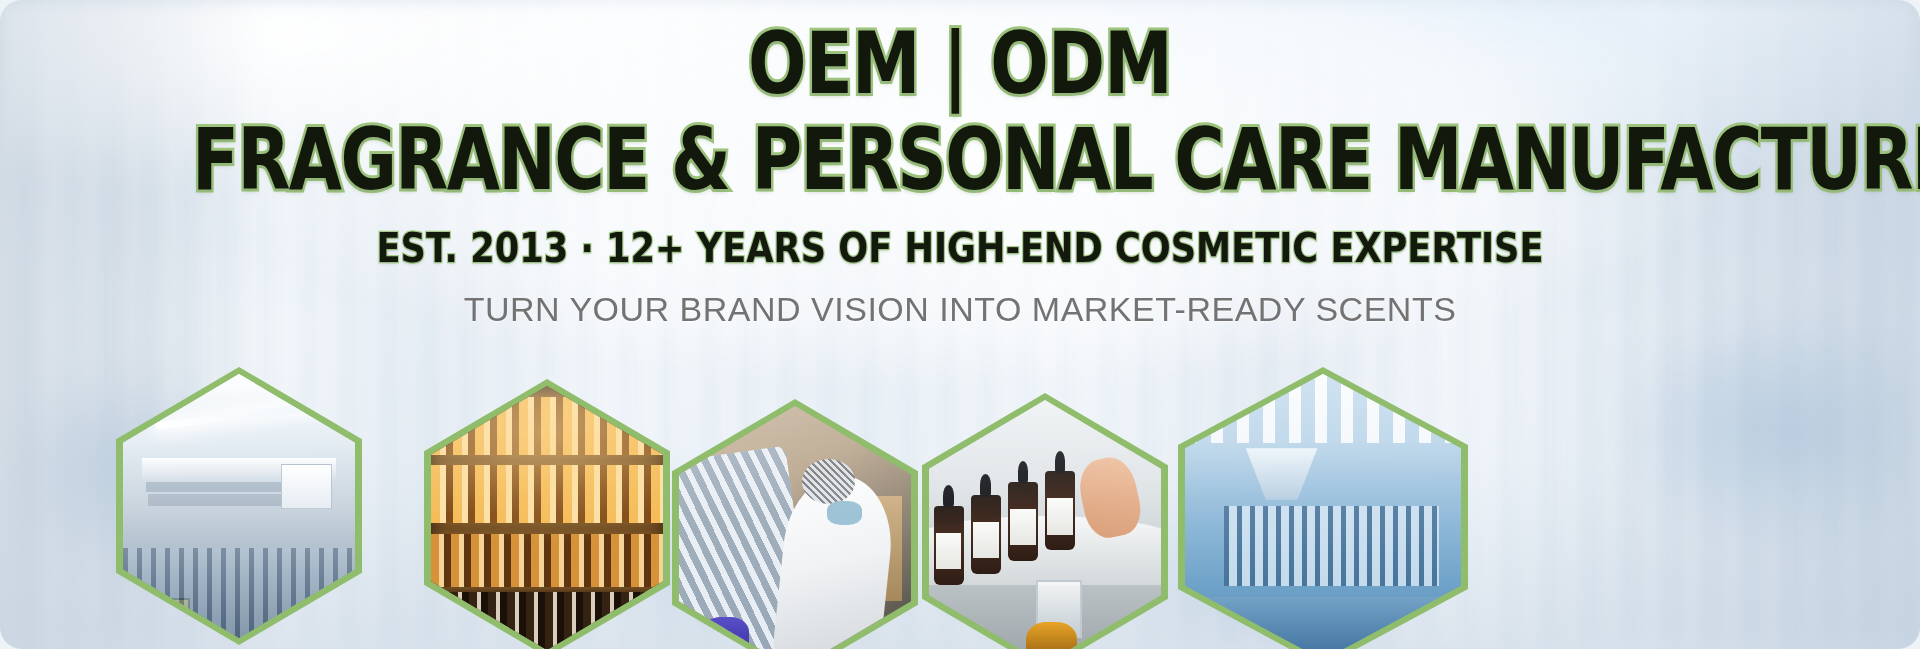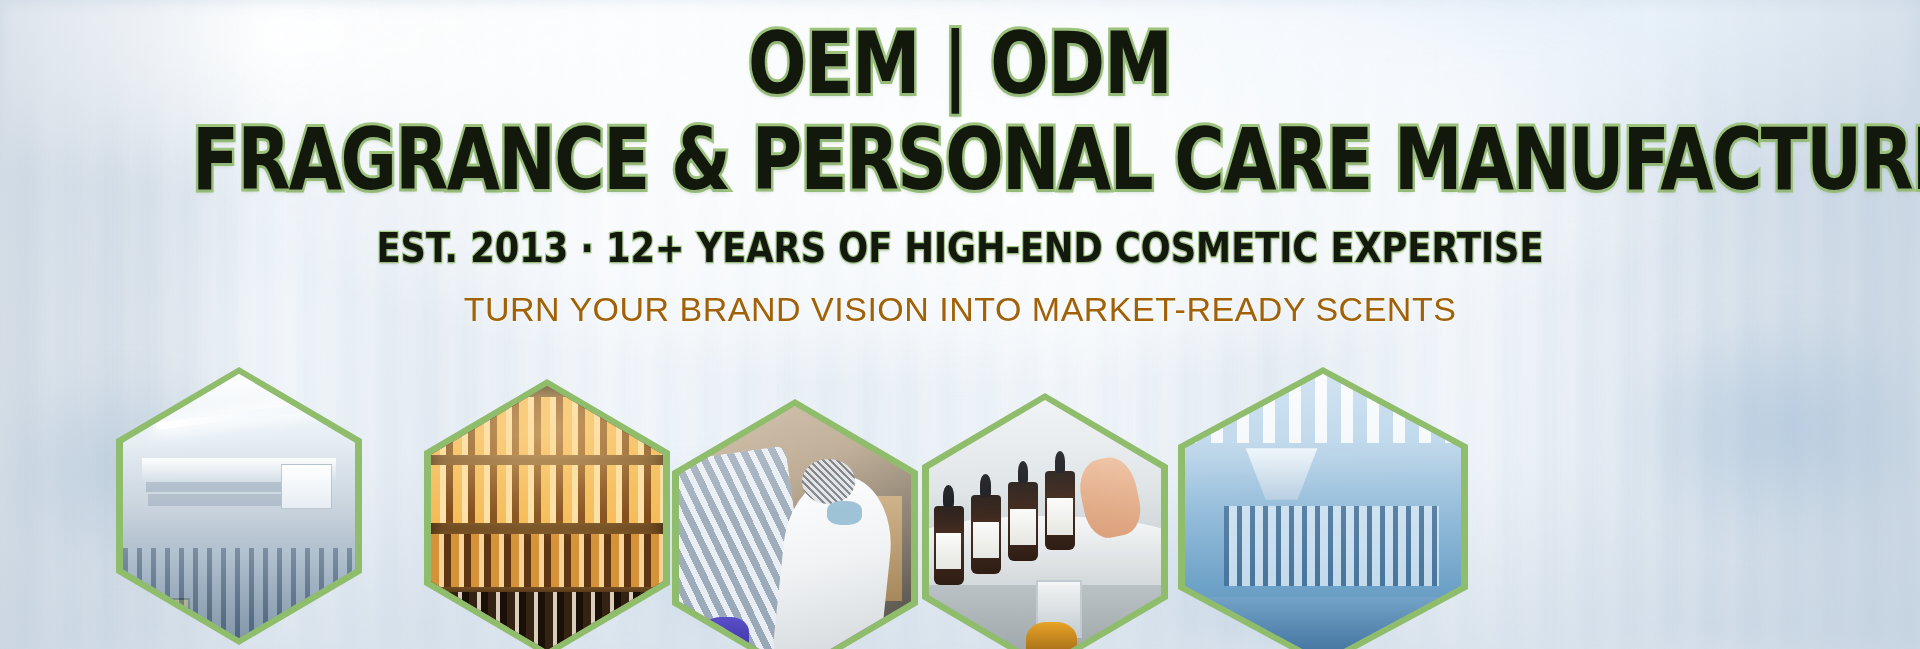--- a/index.html
+++ b/index.html
@@ -11,20 +11,21 @@
     position:relative;
   }
 
   
   .banner {
     position:relative;
     width:1920px;
     height:649px;
     overflow:hidden;
     background:#e9eff6;
+    border-radius:22px;
   }
 
   
   .bg-layer { position:absolute; inset:0; }
 
   .bg-base {
     background:
       linear-gradient(180deg,#dde7f0 0%, #e8eff6 22%, #f2f6fa 50%, #eef3f8 78%, #e6edf4 100%);
   }
   
@@ -126,21 +127,21 @@
     margin-top:26px;
     -webkit-text-stroke:2.5px #a8cb8c;
     paint-order:stroke fill;
     text-shadow:0 2px 3px rgba(120,150,110,.30);
   }
 
   .tagline {
     font-family:"Liberation Sans", sans-serif;
     font-weight:400;
     font-size:34px;
-    color:#a16207;
+    color:#737373;
     letter-spacing:.5px;
     white-space:nowrap;
     margin-top:22px;
     text-shadow:0 1px 2px rgba(255,255,255,.8);
   }
 
   
   .hex-row {
     position:absolute;
     left:0; right:0;

